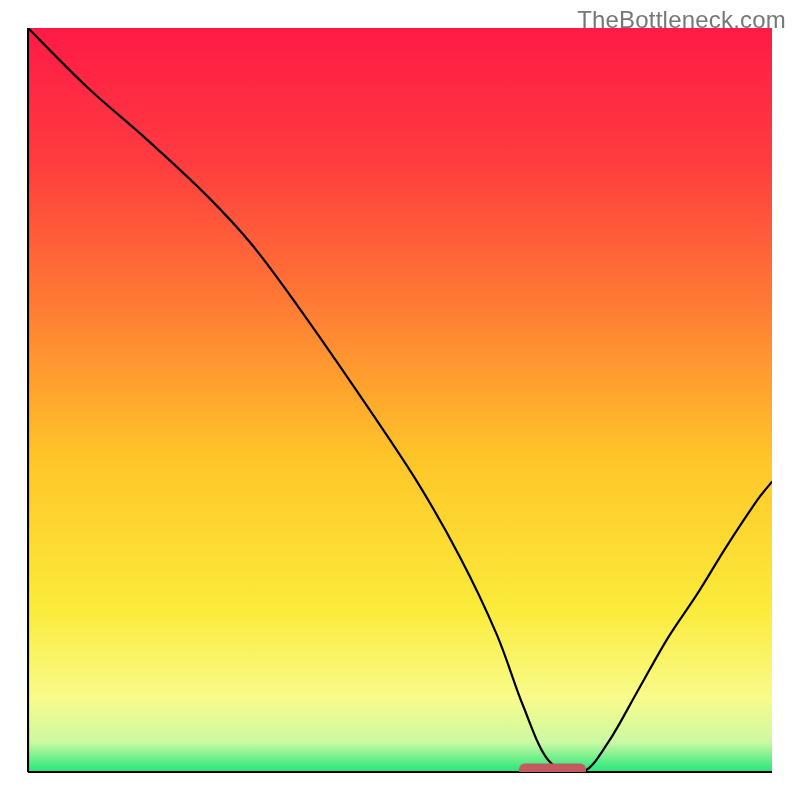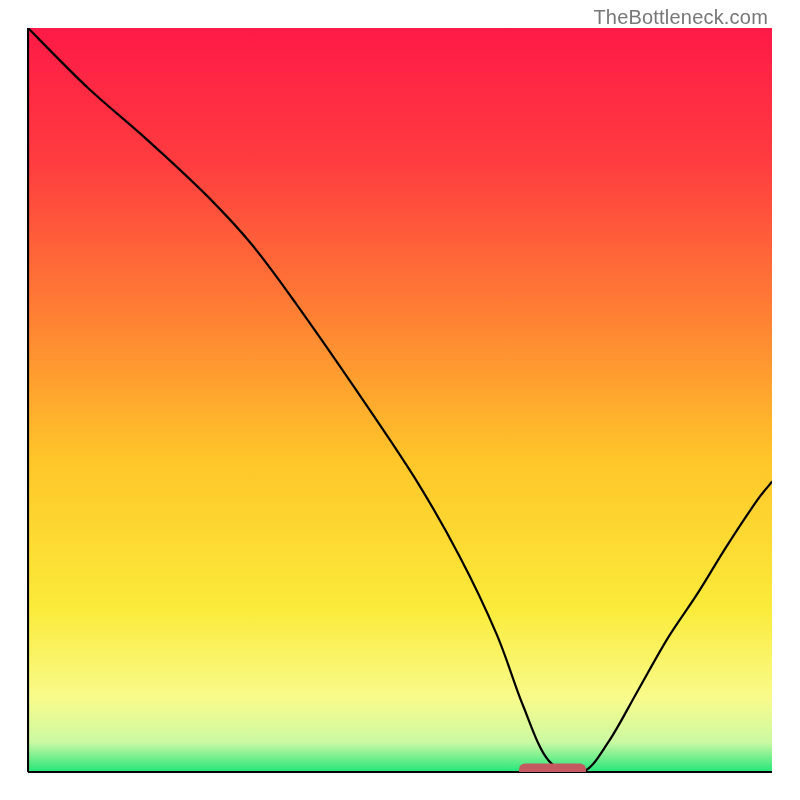--- a/index.html
+++ b/index.html
@@ -8,22 +8,22 @@
     width: 800px;
     height: 800px;
     background: #ffffff;
     font-family: Arial, Helvetica, sans-serif;
     overflow: hidden;
     position: relative;
   }
   .watermark {
     position: absolute;
     top: 6px;
-    right: 32px;
-    font-size: 20px;
+    right: 14px;
+    font-size: 24px;
     color: #777777;
     font-weight: 400;
     z-index: 30;
     letter-spacing: 0.2px;
   }
   .plot-wrap {
     position: absolute;
     left: 27px;
     top: 27px;
     width: 746px;

